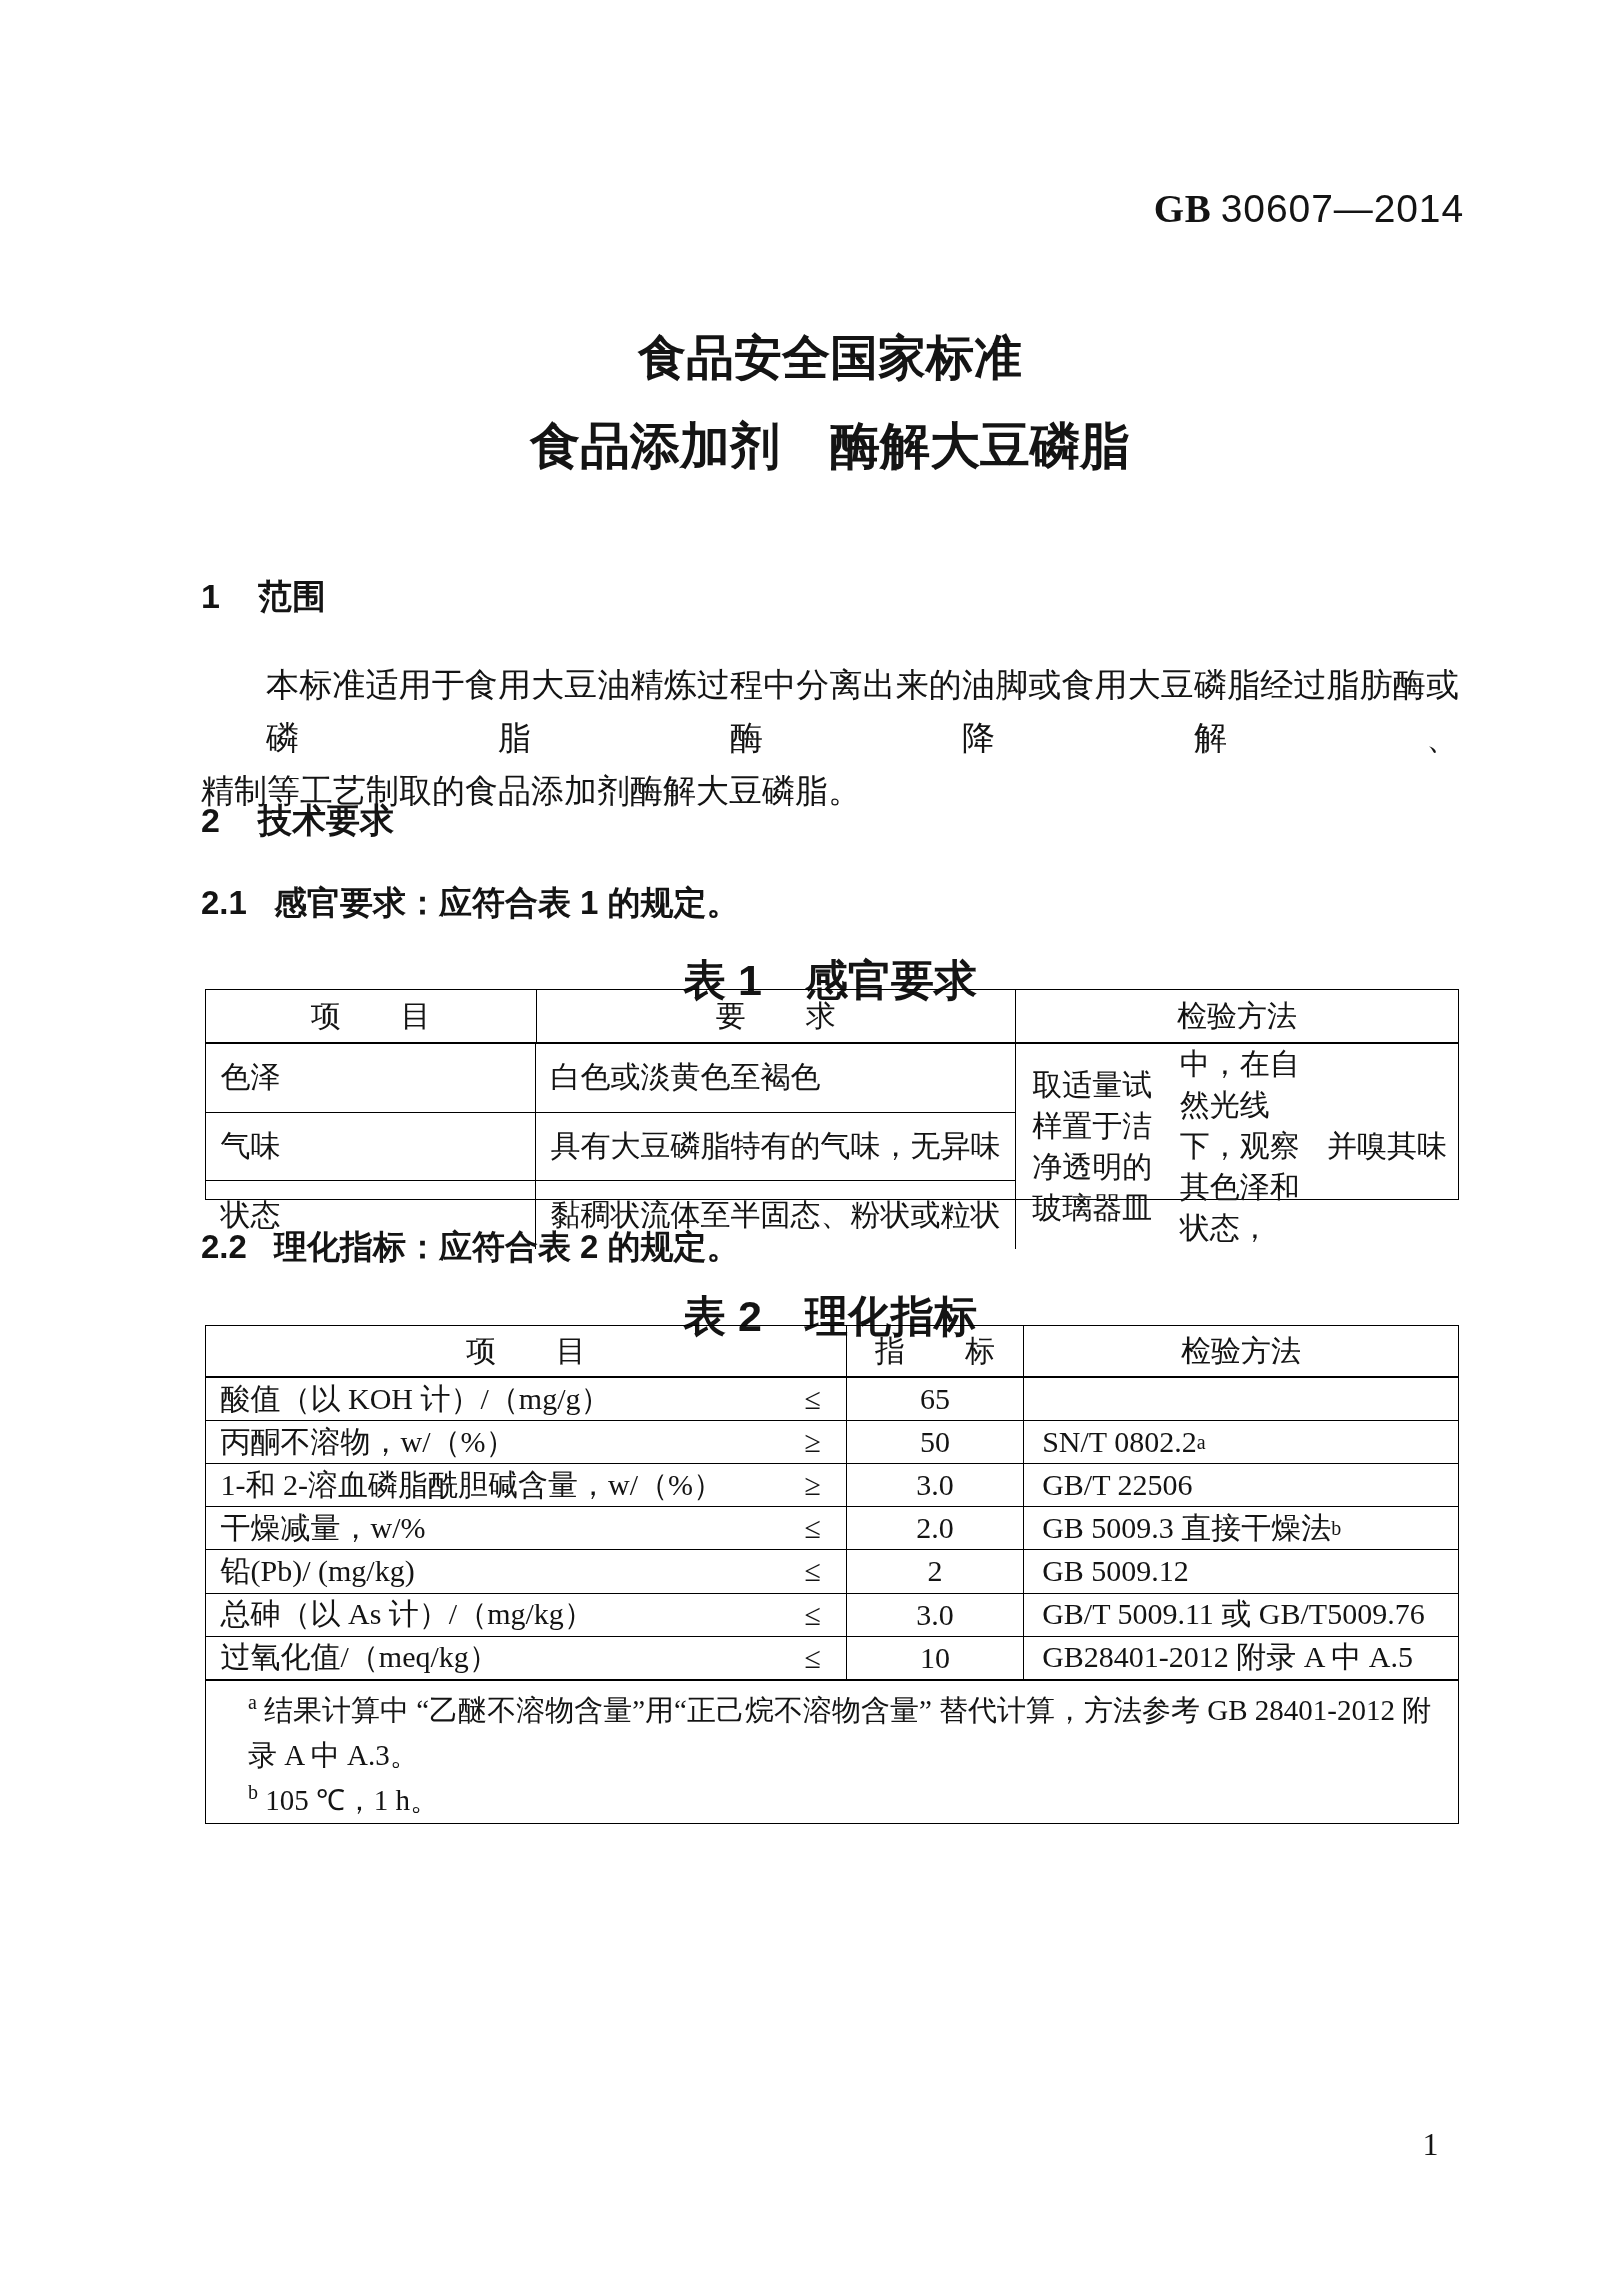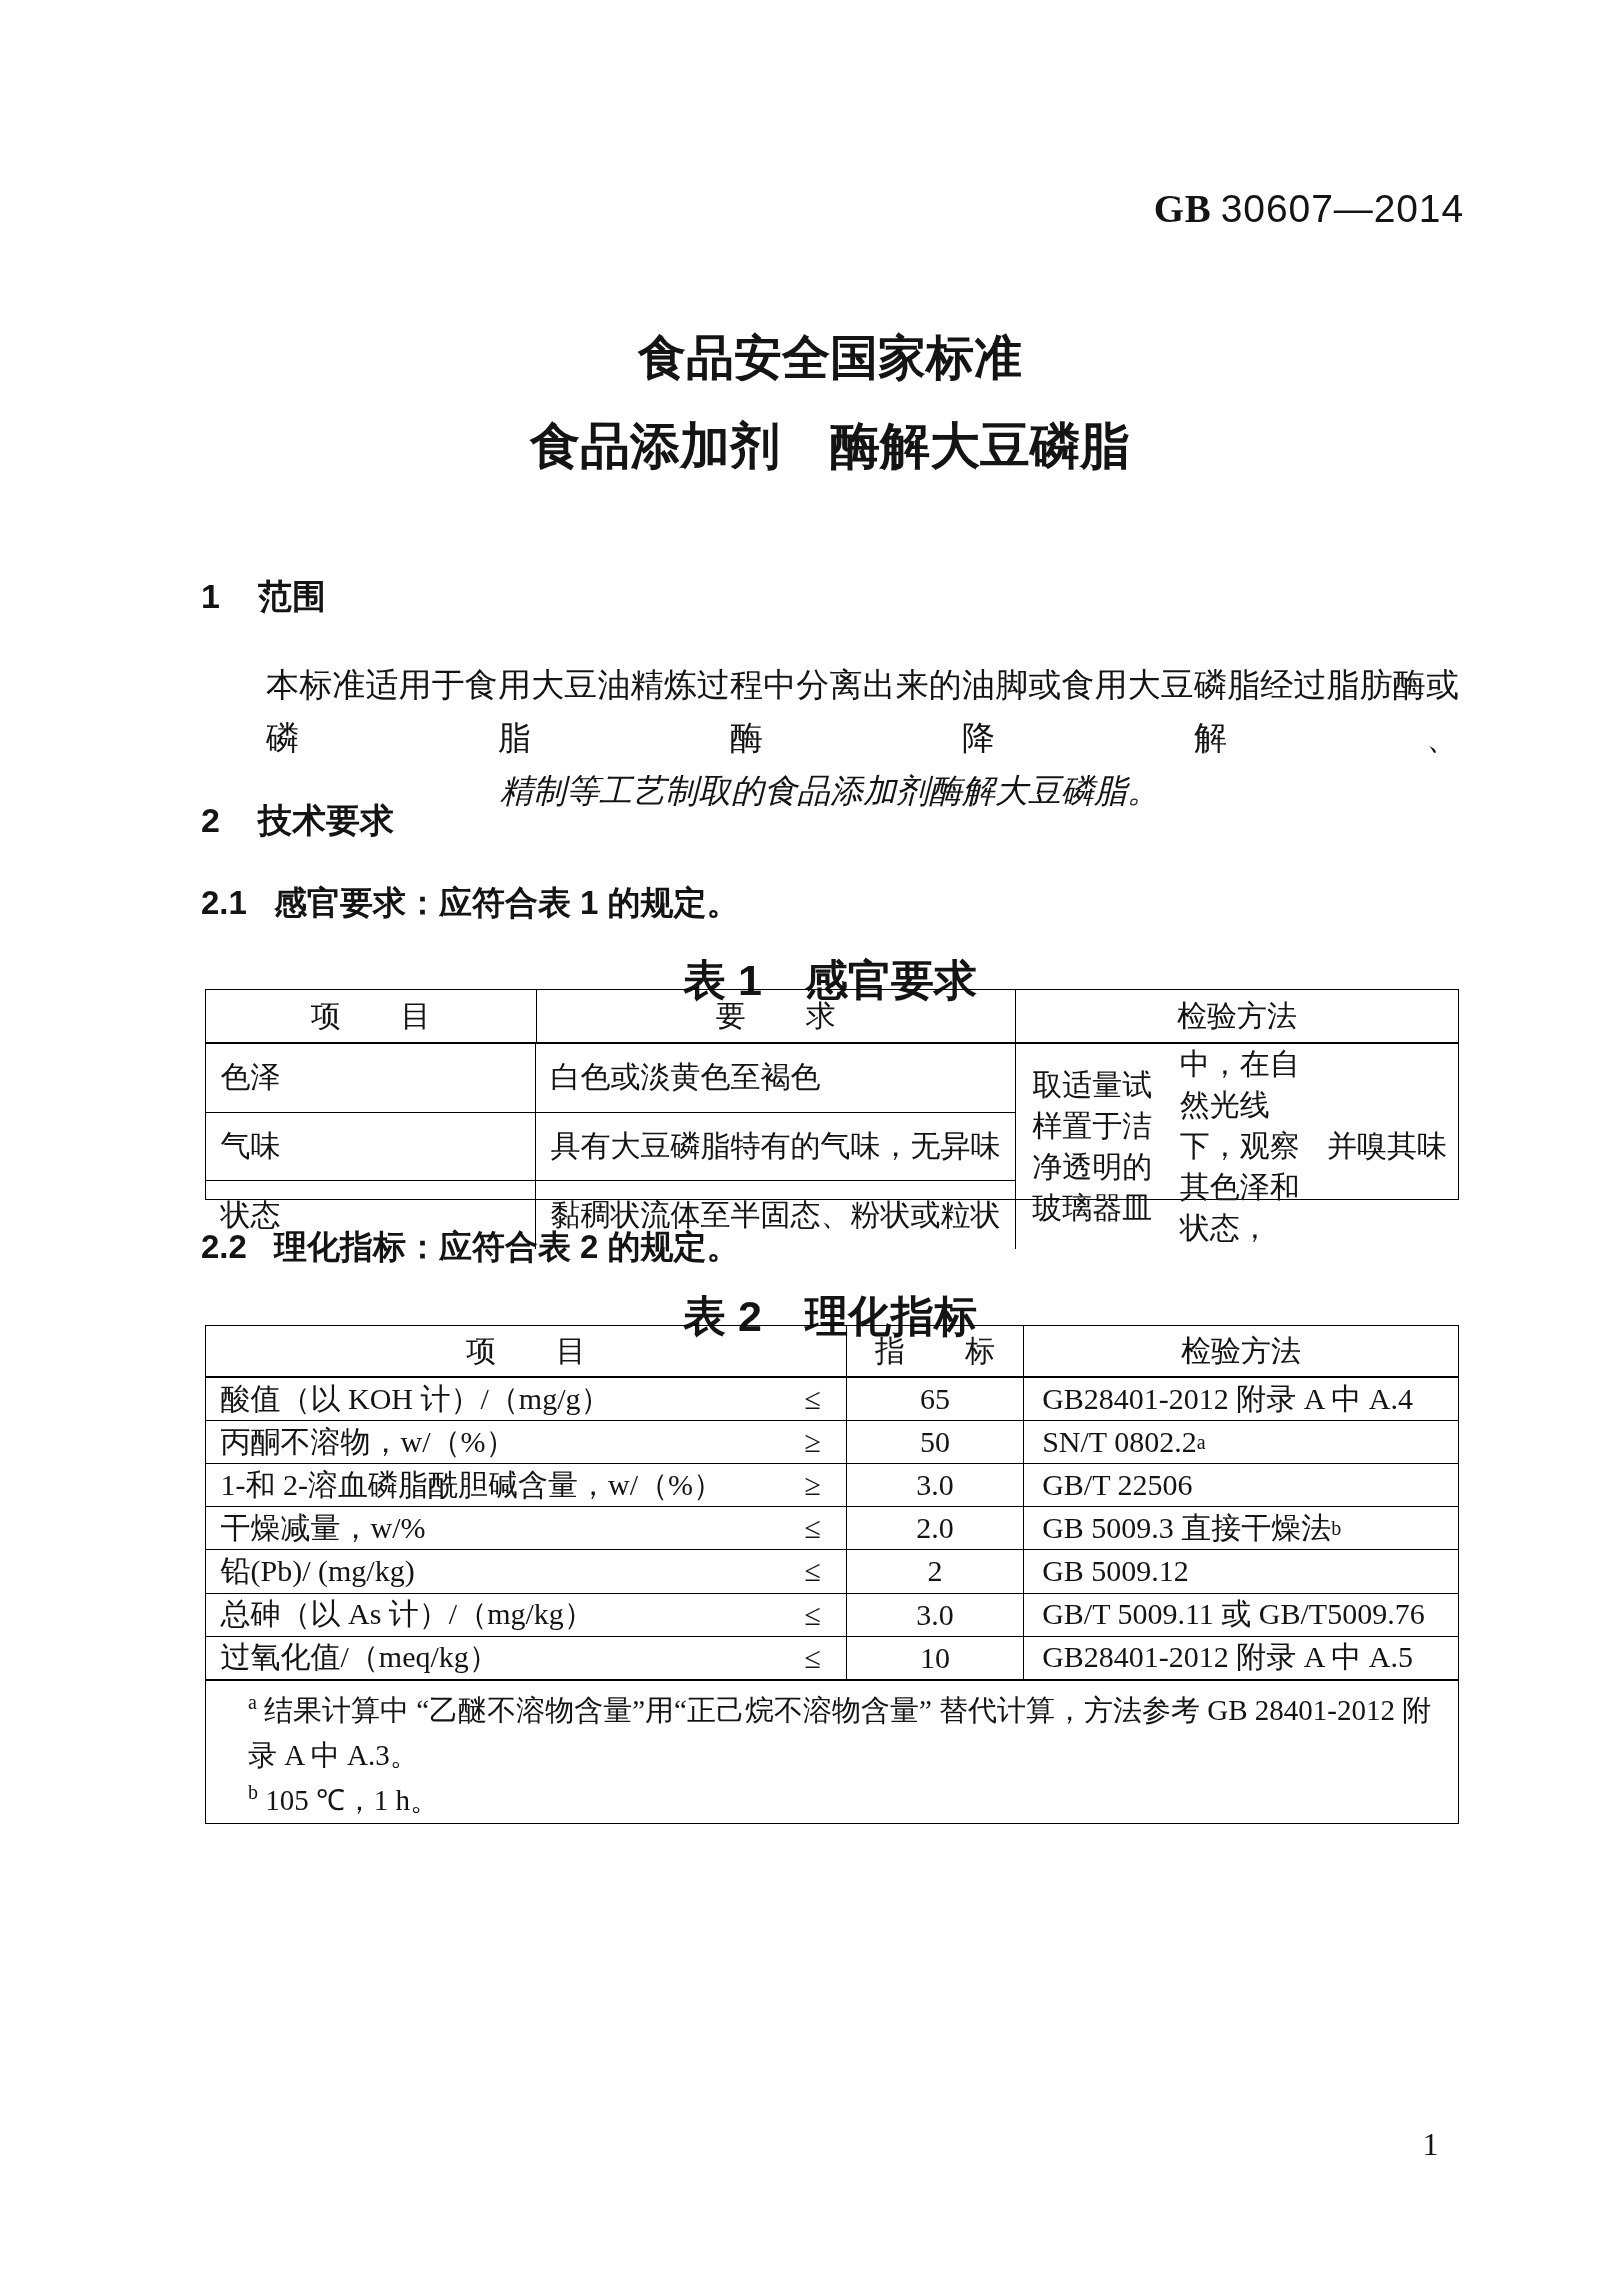--- a/index.html
+++ b/index.html
@@ -27,21 +27,21 @@
   .sec1 { top:574px; }
   .sec2 { top:798px; }
   .clause { left:201px; font-family:"Liberation Sans",sans-serif; font-weight:bold; font-size:33px; }
   .clause .no { margin-right:27px;text-align:center; }
   .c21 { top:881px; }
   .c22 { top:1225px; }
 
   
   .scope { top:659px; left:201px; width:1258px; font-size:33px; line-height:53px; }
   .scope .l1 { text-align:justify; text-align-last:justify; padding-left:65px; }
-  .scope .l2 { text-align:center;font-style:italic; }
+  .scope .l2 { text-align:left; }
 
   
   .tbl-caption { left:201px; width:1258px; text-align:center;
     font-family:"Liberation Sans",sans-serif; font-weight:bold; font-size:43px; }
   .cap1 { top:952px; }
   .cap2 { top:1288px; }
 
   
   .gbtable { border:1.8px solid #000; box-sizing:border-box; display:flex; flex-direction:column;
     font-size:30px; }
@@ -157,24 +157,20 @@
       <div class="hc hc2 vline">指　　标</div>
       <div class="hc hc3">检验方法</div>
     </div>
     <div class="rows">
       <div class="trow">
         <div class="rc1 vline">
             <span>酸值（以 KOH 计）/（mg/g）</span>
             <span>≤</span>
           </div>
         <div class="rc2 vline">65</div>
-        <div class="rc3">
-            <span>GB28401-2012 附录 A 中 A.4</span>
-            <sup></sup>
-          </div>
       </div>
       <div class="trow">
         <div class="rc1 vline">
             <span>丙酮不溶物，w/（%）</span>
             <span>≥</span>
           </div>
         <div class="rc2 vline">50</div>
         <div class="rc3">
             <span>SN/T 0802.2</span>
             <sup>a</sup>

